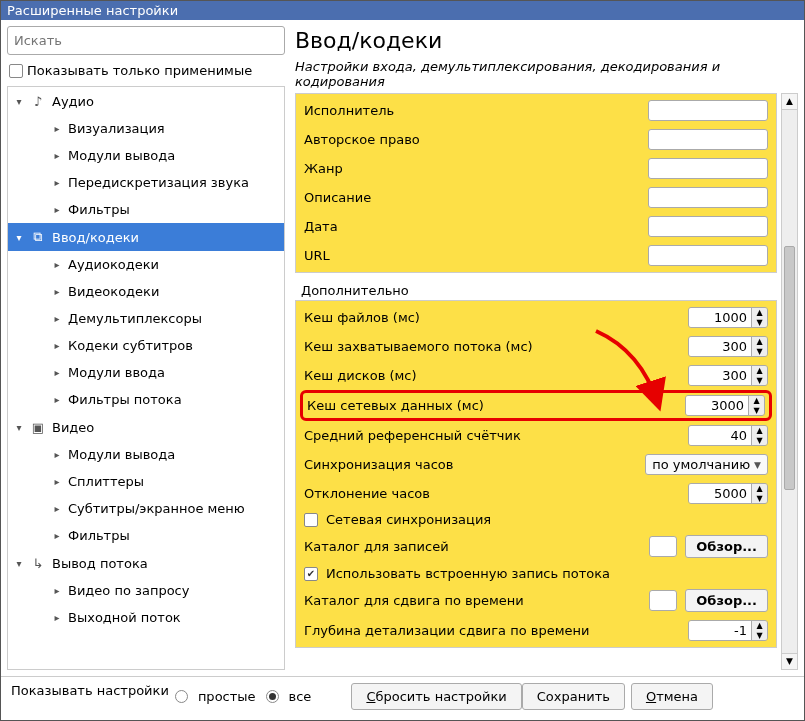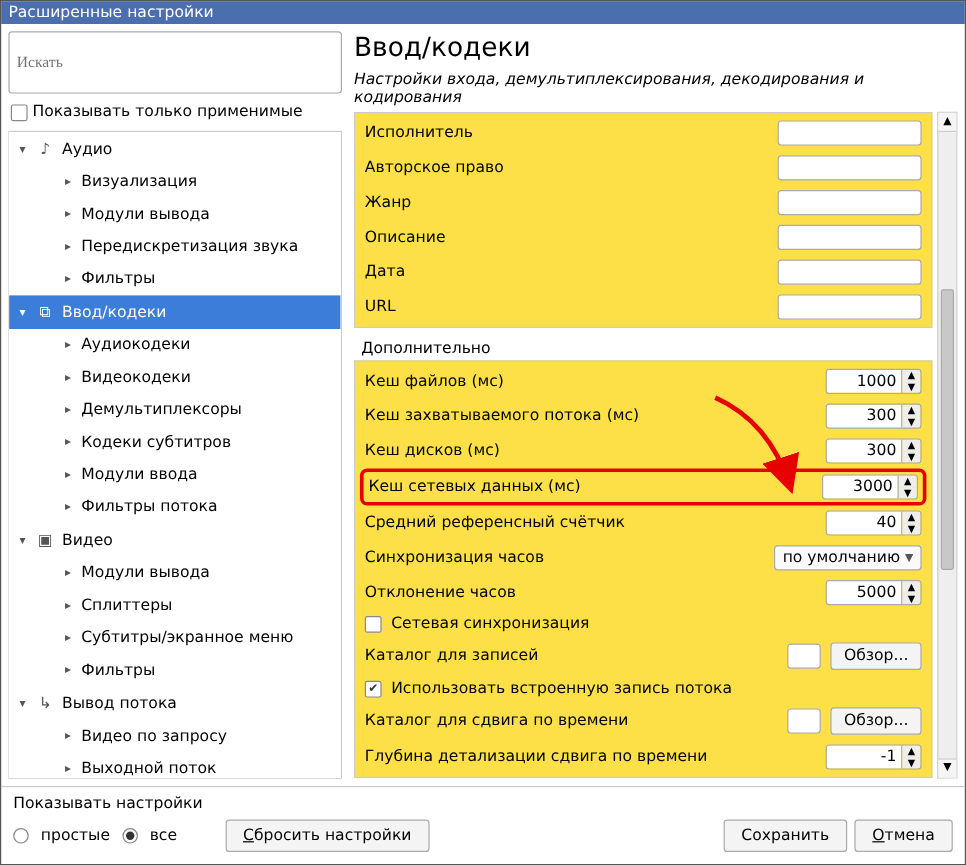--- a/index.html
+++ b/index.html
@@ -1,21 +1,21 @@
 <!DOCTYPE html>
 <html><head>
 <meta charset="utf-8">
 <style>
   * { box-sizing: border-box; font-family: "DejaVu Sans", Arial, sans-serif; font-size: 13px; }
   html, body { margin: 0; padding: 0; background: #fff; }
   .window { width: 805px; height: 721px; display: flex; flex-direction: column; border: 1px solid #555; }
   .titlebar { background: #4b6eaf; color: #fff; padding: 2px 6px; font-size: 12px; }
   .content { flex: 1; display: flex; overflow: hidden; padding: 6px 0 6px 6px; }
   .left-pane { width: 278px; display: flex; flex-direction: column; gap: 4px; }
-  .search-input { width: 100%; padding: 17px 6px; border: 1px solid #aaa; border-radius: 3px; color: #8b5cf6; font-family: Liberation Serif, serif; }
+  .search-input { width: 100%; padding: 6px 6px; border: 1px solid #aaa; border-radius: 3px; color: #8b5cf6; }
   .checkbox-row { display: flex; align-items: center; gap: 4px; padding: 4px 2px; }
   .checkbox { width: 14px; height: 14px; border: 1px solid #888; border-radius: 2px; background: #fff; display: inline-flex; align-items: center; justify-content: center; }
   .checkbox.checked::after { content: "✔"; font-size: 10px; color: #333; }
   .tree { flex: 1; border: 1px solid #ccc; overflow-y: auto; background: #fff; }
   .tree-item { display: flex; align-items: center; padding: 6px 4px; gap: 6px; cursor: default; white-space: nowrap; }
   .tree-item.level0 { padding-left: 6px; }
   .tree-item.level1 { padding-left: 44px; }
   .tree-item.selected { background: #3b7dd8; color: #fff; }
   .tree-item.selected .expand-icon { color: #fff; }
   .expand-icon { width: 10px; text-align: center; color: #555; font-size: 10px; }
@@ -35,26 +35,26 @@
   .group-title { padding: 4px 6px 2px 6px; background: transparent; }
   .row { display: flex; align-items: center; padding: 4px 6px; gap: 8px; }
   .row .label { flex: 1; }
   .row input[type=text].val { width: 120px; padding: 2px 4px; border: 1px solid #aaa; border-radius: 3px; background: #fff; }
   .spinbox { display: flex; align-items: stretch; width: 80px; border: 1px solid #aaa; border-radius: 3px; overflow: hidden; }
   .spinbox input { border: none; width: 62px; text-align: right; padding: 2px 4px; outline: none; }
   .spinbox .spin-btns { width: 16px; display: flex; flex-direction: column; border-left: 1px solid #aaa; }
   .spinbox .spin-btns span { flex: 1; font-size: 8px; text-align: center; line-height: 9px; background: #eee; }
   .combo { display: flex; align-items: center; border: 1px solid #aaa; border-radius: 3px; background: #fafafa; padding: 2px 6px; gap: 4px; }
   .combo .arrow { font-size: 9px; color: #555; }
-  .browse-btn { padding: 3px 10px; border: 1px solid #aaa; border-radius: 3px; background: #f4f4f4; }
+  .browse-btn { padding: 3px 10px; border: 1px solid #aaa; border-radius: 3px; background: #f4f4f4; font-weight: bold; }
   .path-input { width: 28px; padding: 2px 4px; border: 1px solid #aaa; border-radius: 3px; }
   .highlight-row { border: 3px solid #e60000; border-radius: 6px; margin: 0 2px; padding: 2px 4px; }
   .settings-scroll { position: relative; }
   .red-arrow { position: absolute; top: 25px; right: 100px; }
-  .bottom-bar { border-top: 1px solid #ccc; padding: 6px 10px 10px 10px; display: flex; flex-direction: column; gap: 6px; }
+  .bottom-bar { border-top: 1px solid #ccc; padding: 6px 10px 10px 10px; display: flex; flex-direction: row; gap: 6px; }
   .bottom-row { display: flex; align-items: center; justify-content: space-between; }
   .radio-row { display: flex; align-items: center; gap: 10px; }
   .radio { width: 13px; height: 13px; border: 1px solid #888; border-radius: 50%; display: inline-flex; align-items: center; justify-content: center; }
   .radio.checked::after { content: ""; width: 7px; height: 7px; border-radius: 50%; background: #333; }
   .btn { padding: 5px 14px; border: 1px solid #aaa; border-radius: 3px; background: #f4f4f4; }
   .btn-group { display: flex; gap: 6px; }
   .group-additional { position: relative; }
   .underline-char { text-decoration: underline; }
 </style>
 </head>

